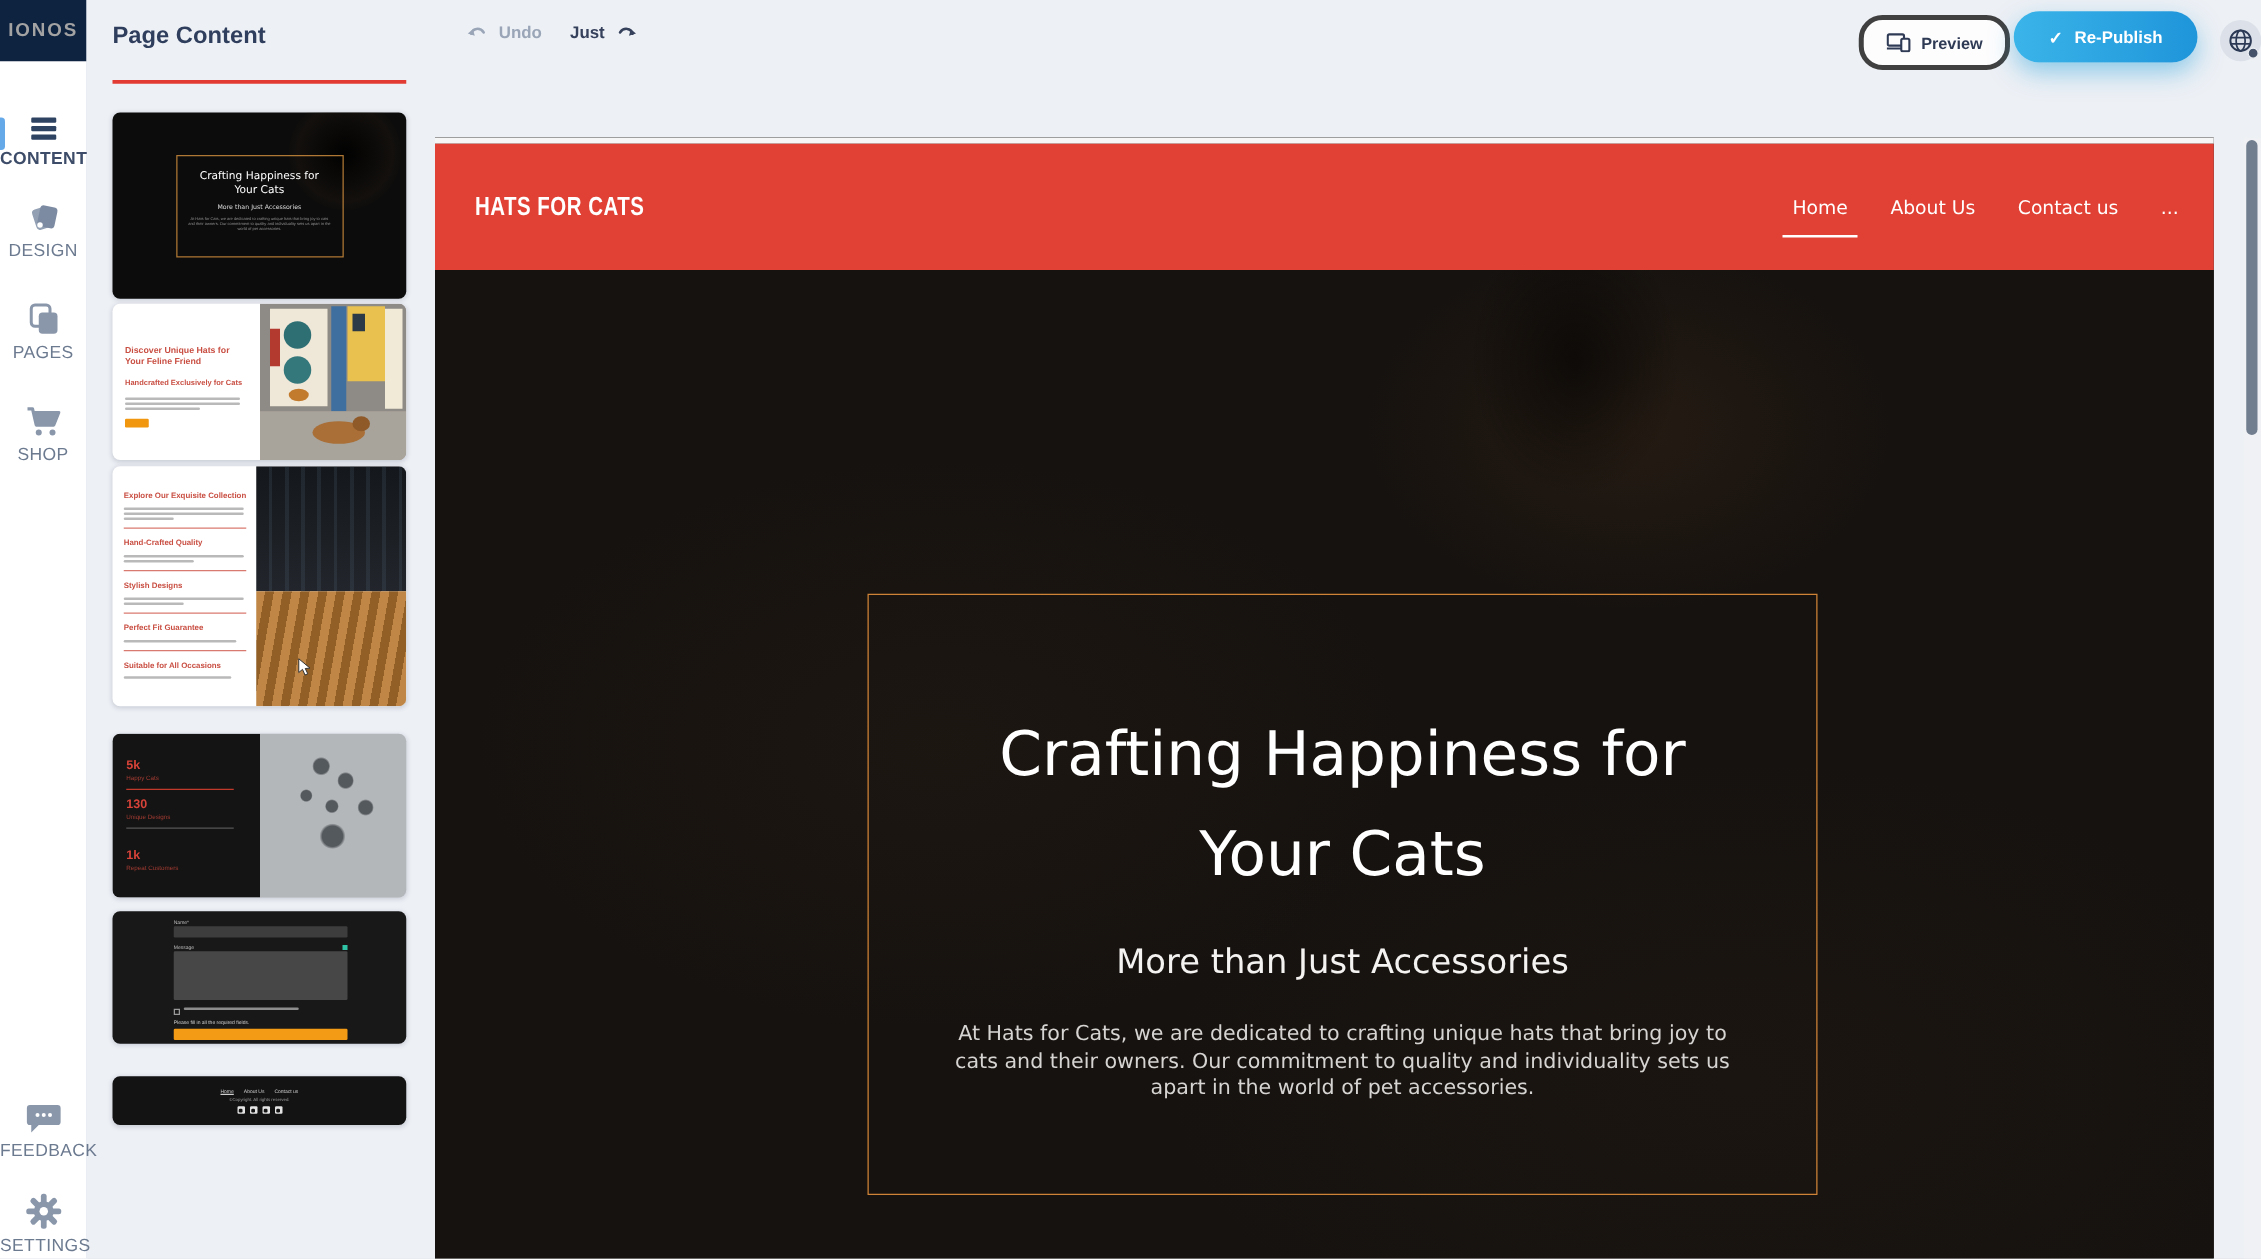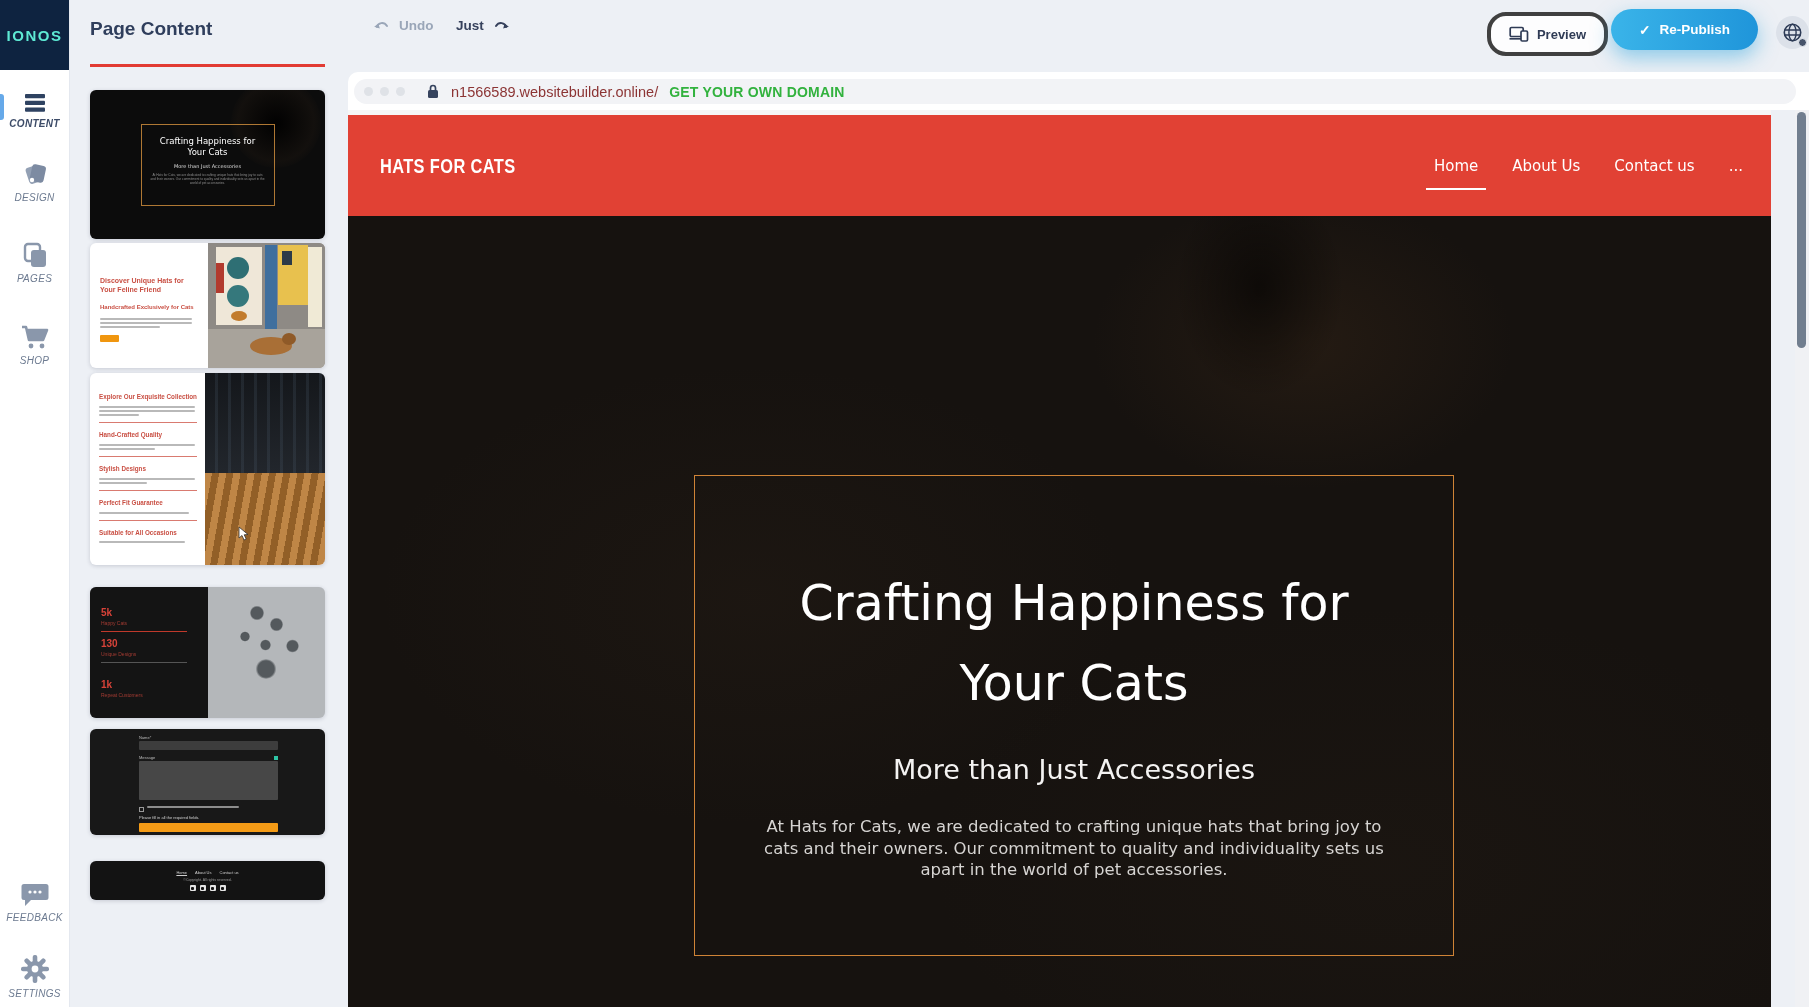--- a/index.html
+++ b/index.html
@@ -2,24 +2,24 @@
 <html><head>
 <meta charset="utf-8">
 <style>
   html,body{margin:0;padding:0;background:#edf0f5;}
   #app{position:relative;width:1809px;height:1007px;overflow:hidden;
        font-family:"Liberation Sans",sans-serif;background:#edf0f5;}
   .abs{position:absolute;}
 
   
   #sidebar{left:0;top:0;width:69px;height:1007px;background:#ffffff;border-right:1px solid #e4e8ef;z-index:30;}
-  #logo{left:0;top:0;width:69px;height:70px;background:#0e2340;color:#5eead4;display:flex;align-items:center;justify-content:center;
+  #logo{left:0;top:0;width:69px;height:49px;background:#0e2340;color:#a3a3a3;display:flex;align-items:center;justify-content:center;
         font-weight:bold;font-size:15px;letter-spacing:1.5px;}
   .snav{width:69px;text-align:center;cursor:pointer;}
-  .snav .lbl{display:block;font-size:10px;color:#6c7a90;margin-top:4px;letter-spacing:.3px;font-style:italic;}
+  .snav .lbl{display:block;font-size:14px;color:#6c7a90;margin-top:4px;letter-spacing:.3px;}
   .snav.active .lbl{color:#3d4c68;font-weight:bold;}
   .snav svg{display:block;margin:0 auto;}
   #activebar{left:0;top:94px;width:4px;height:26px;background:#66a9e9;border-radius:0 3px 3px 0;}
 
   
   #panel{left:69px;top:0;width:279px;height:1007px;background:#edf0f5;}
   #panel-title{left:21px;top:18px;font-size:19px;font-weight:bold;color:#2f3e5c;}
   #panel-rule{left:21px;top:64px;width:235px;height:3px;background:#e23b33;}
   .thumb{left:21px;width:235px;border-radius:6px;box-shadow:0 1px 4px rgba(25,35,60,.18);overflow:hidden;cursor:pointer;}
   .bar{background:#b9b9b9;height:2px;border-radius:1px;margin-bottom:2px;}
@@ -364,33 +364,20 @@
 
   <div id="globe" class="abs">
     <svg width="21" height="21" viewBox="0 0 21 21">
       <circle cx="10.5" cy="10.5" r="8.2" fill="none" stroke="#2c3a55" stroke-width="1.6"></circle>
       <ellipse cx="10.5" cy="10.5" rx="3.6" ry="8.2" fill="none" stroke="#2c3a55" stroke-width="1.4"></ellipse>
       <path d="M2.5 8 h16 M2.5 13 h16" stroke="#2c3a55" stroke-width="1.4" fill="none"></path>
     </svg>
     <span class="dot"></span>
   </div>
 
-  <div id="chrome" class="abs">
-    <div id="urlpill">
-      <span class="wdot" style="margin-left:10px;"></span>
-      <span class="wdot"></span>
-      <span class="wdot"></span>
-      <svg width="14" height="17" viewBox="0 0 14 17" style="margin-left:14px;">
-        <rect x="2" y="7" width="10" height="8" rx="1.5" fill="#36435e"></rect>
-        <path d="M4.5 7 v-2 a2.5 2.5 0 0 1 5 0 v2" fill="none" stroke="#36435e" stroke-width="1.7"></path>
-      </svg>
-      <span id="url">n1566589.websitebuilder.online/</span>
-      <span id="domainlink">GET YOUR OWN DOMAIN</span>
-    </div>
-  </div>
 
   <div id="viewport" class="abs">
     <div id="vstrip" class="abs"></div>
 
     <div id="siteheader" class="abs">
       <div id="sitelogo" class="abs">HATS FOR CATS</div>
       <div id="sitenav" class="abs">
         <span class="item active">Home</span>
         <span class="item">About Us</span>
         <span class="item">Contact us</span>

